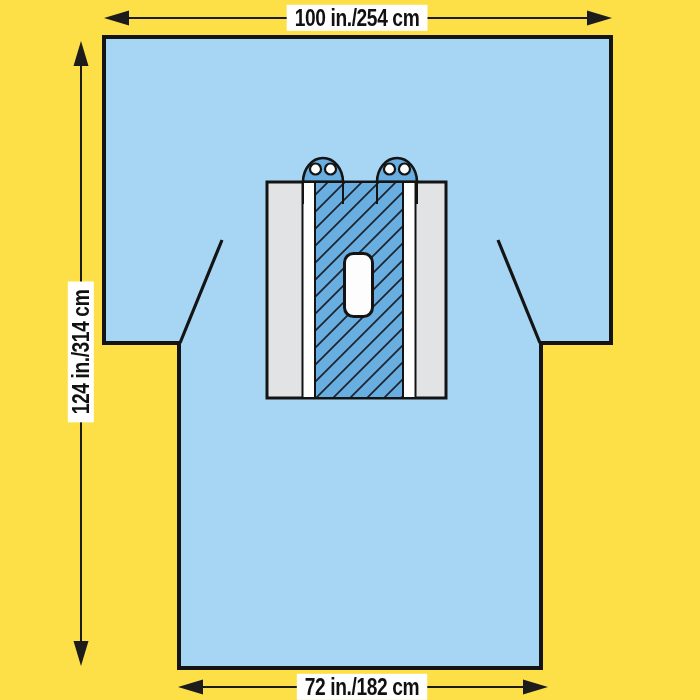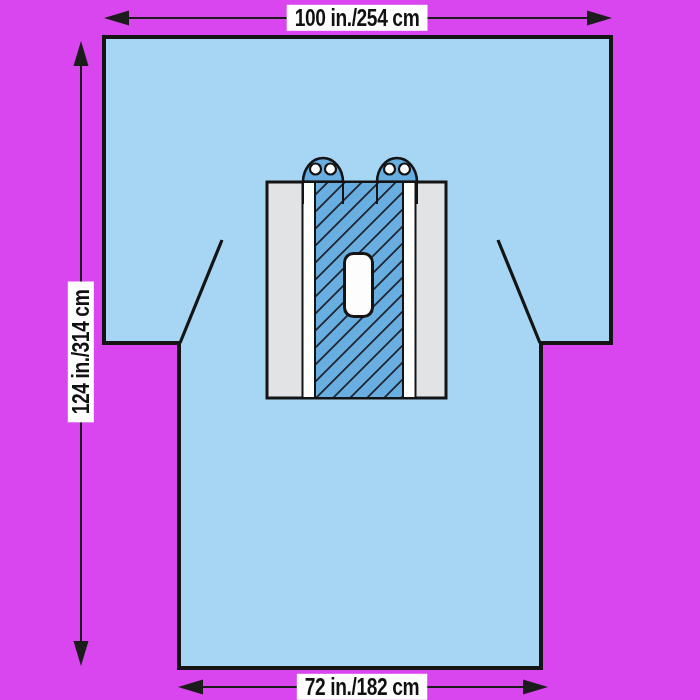--- a/index.html
+++ b/index.html
@@ -5,21 +5,21 @@
   html, body {
     margin: 0;
     padding: 0;
     background: #ffffff;
     font-family: "Liberation Sans", sans-serif;
   }
   .canvas {
     position: relative;
     width: 700px;
     height: 700px;
-    background: #d946ef;
+    background: #fde047;
     overflow: hidden;
   }
   .figure-svg {
     position: absolute;
     left: 0;
     top: 0;
     z-index: 1;
   }
   .dim-label {
     position: absolute;

